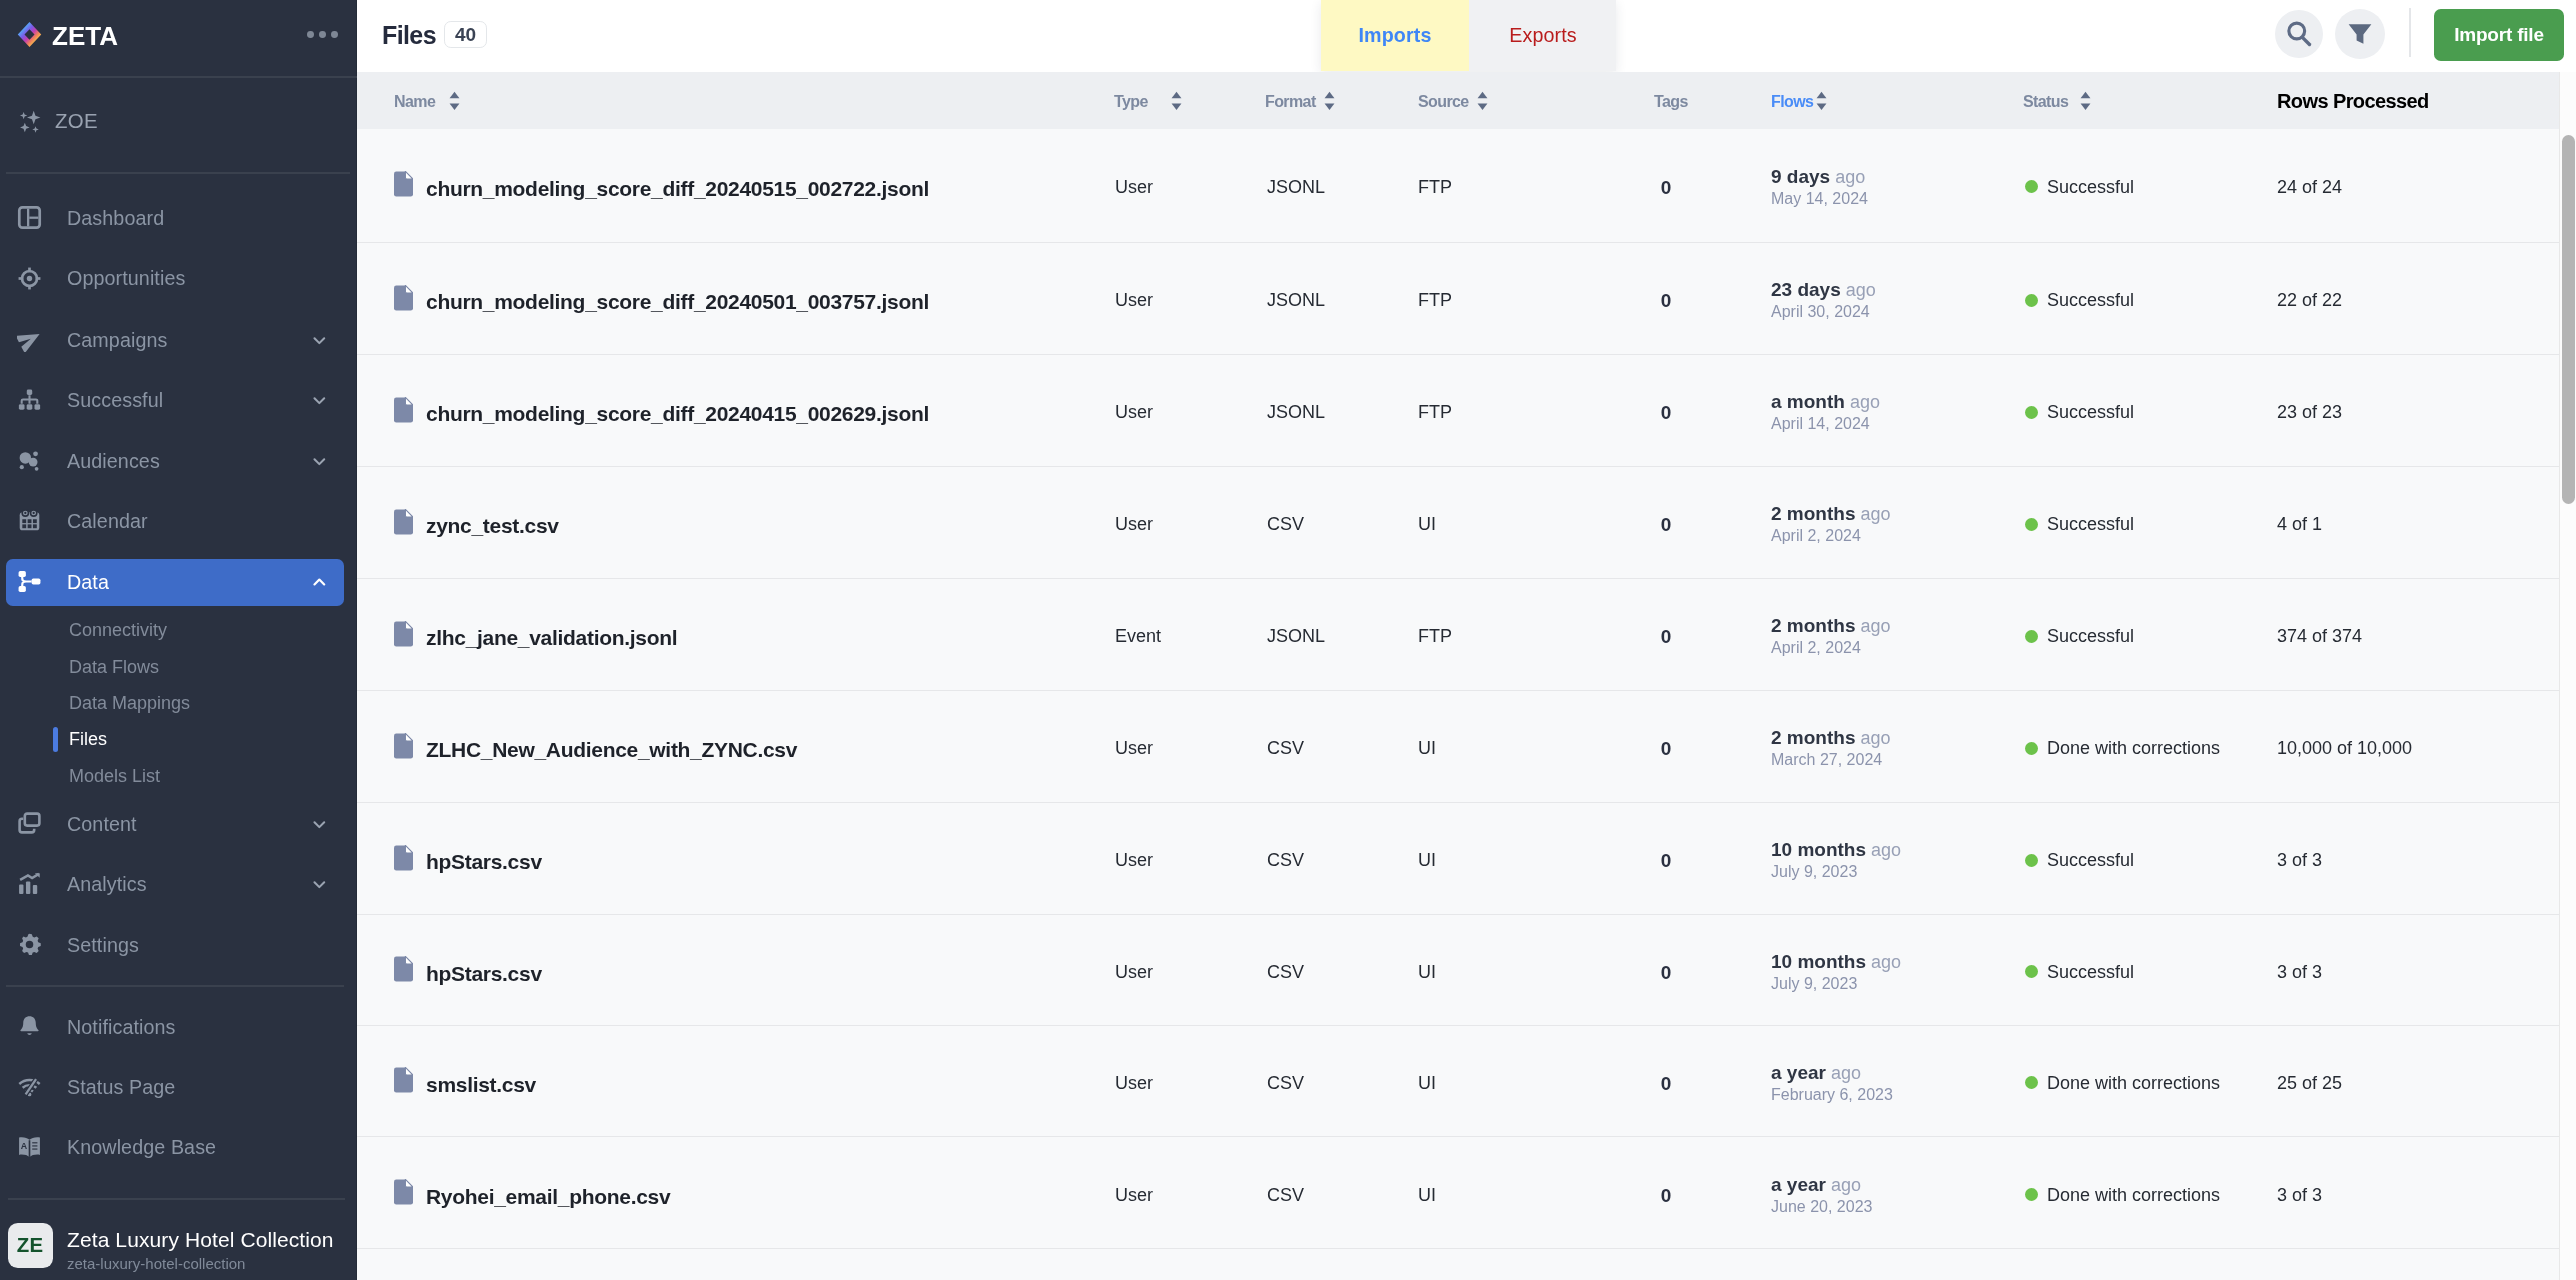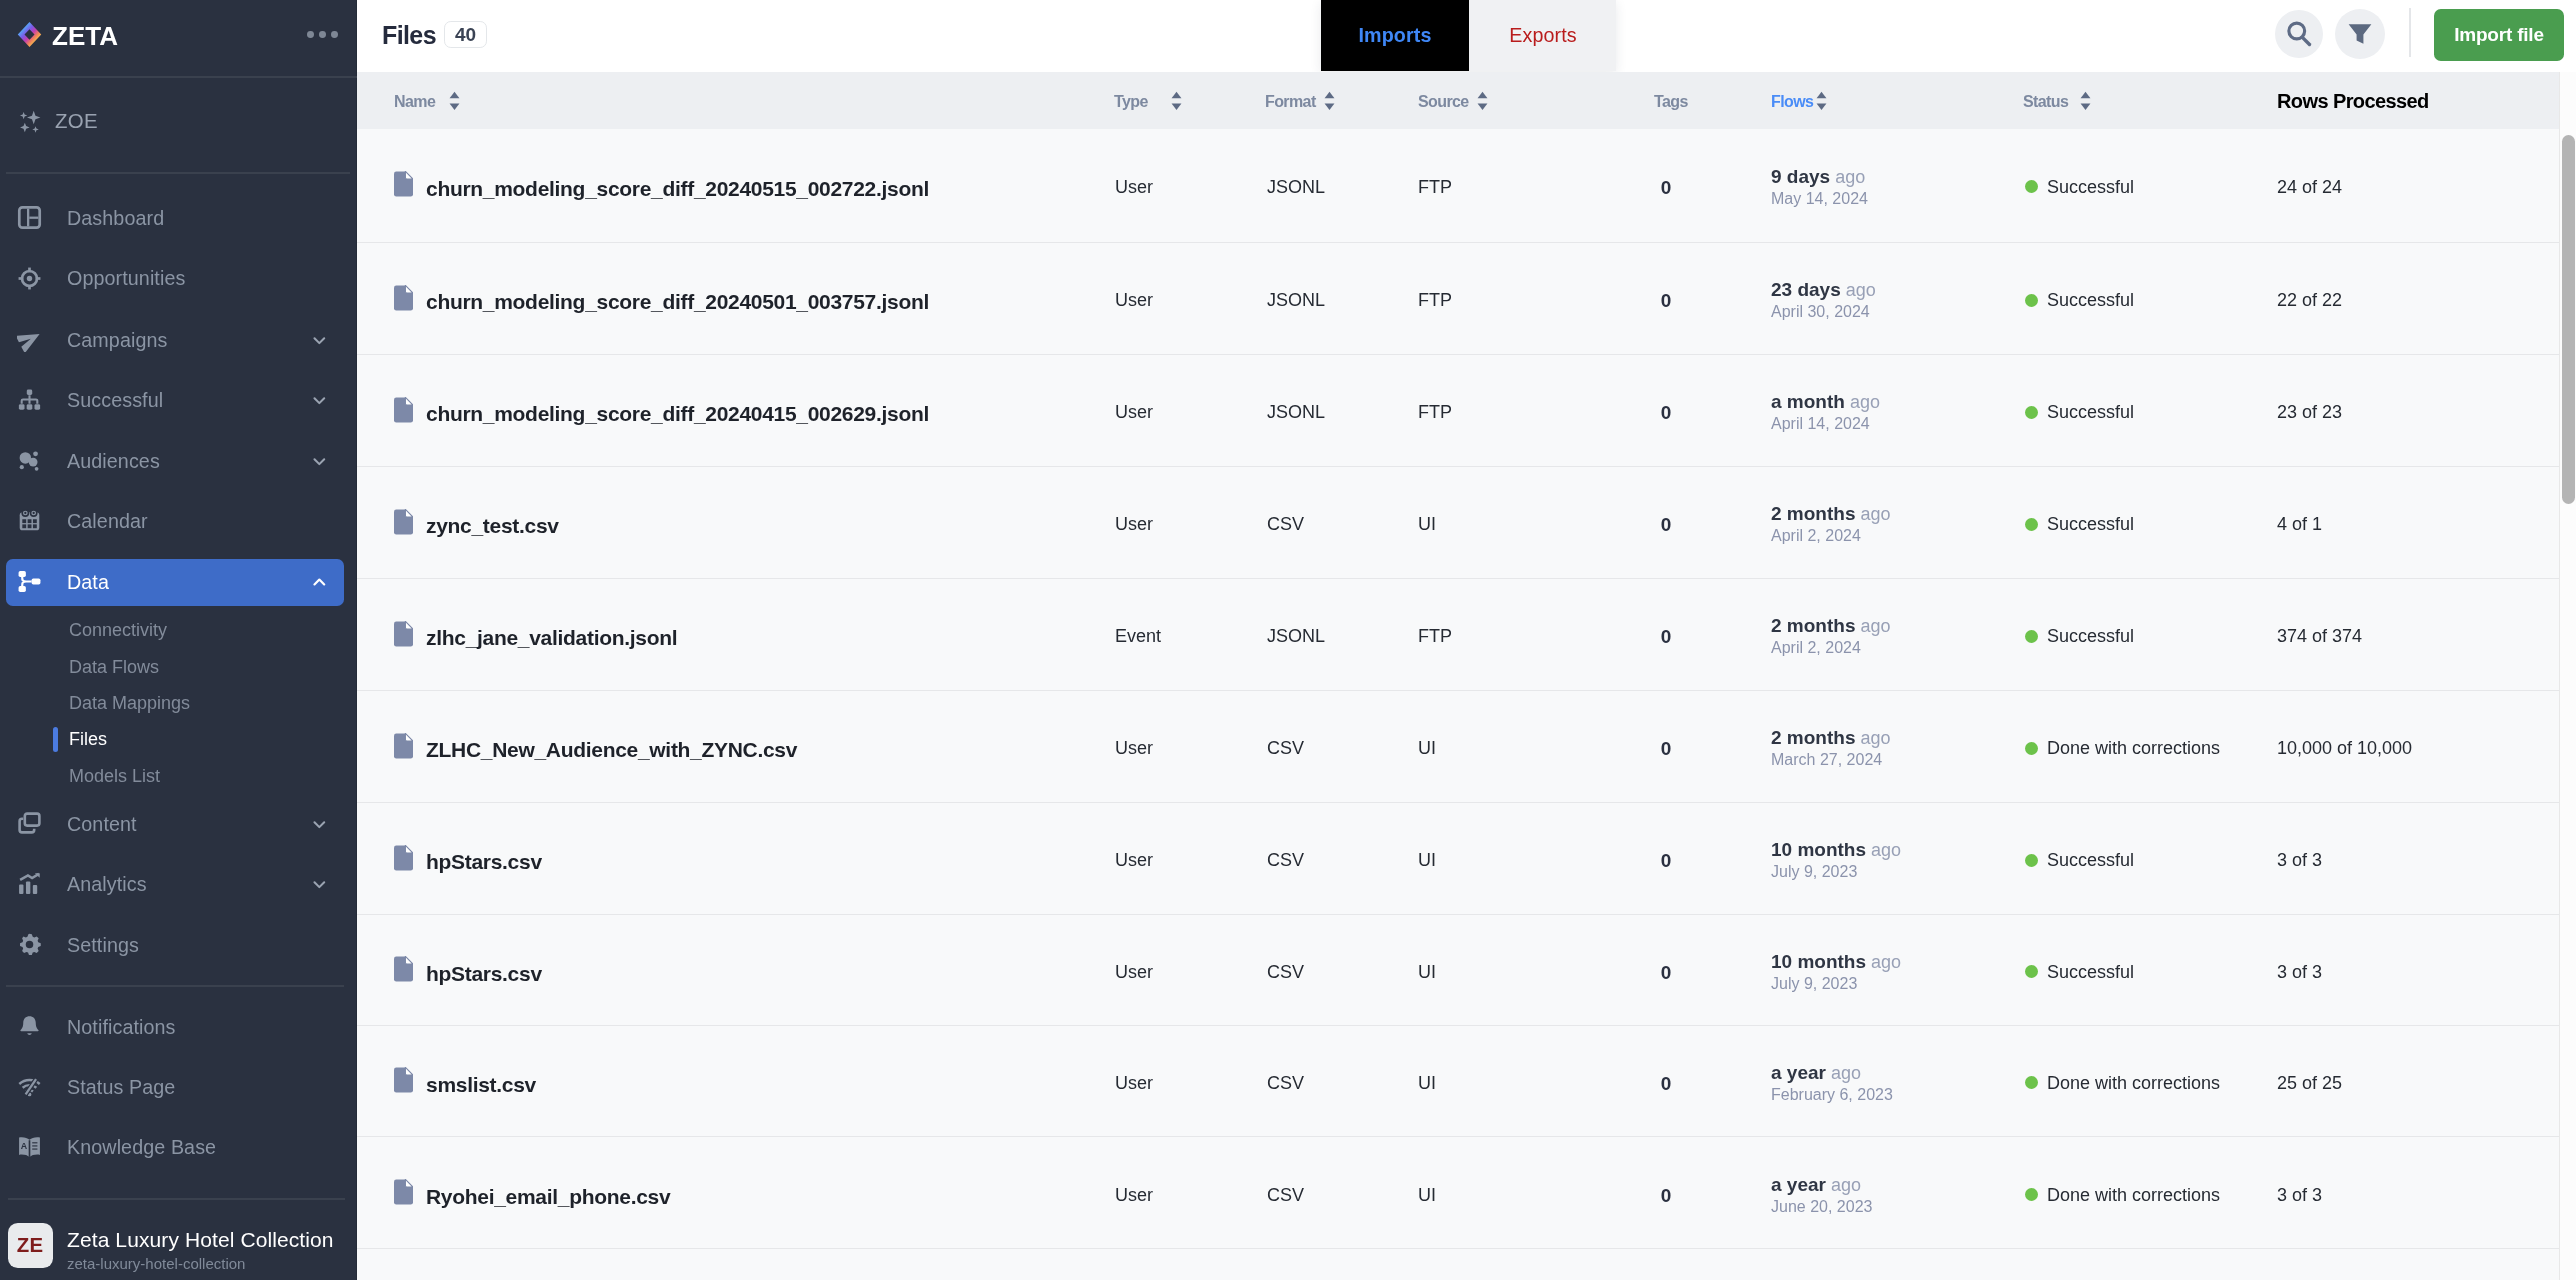--- a/index.html
+++ b/index.html
@@ -141,21 +141,21 @@
           <line x1="14.6" y1="7.5" x2="19.6" y2="7.5"></line>
           <line x1="14.6" y1="10.5" x2="19.6" y2="10.5"></line>
           <line x1="14.6" y1="13.5" x2="19.6" y2="13.5"></line>
         </g>
       </svg></div>
 <div style="position:absolute;left:67px;top:1135px;font-size:19.7px;line-height:24px;color:#8b95a4;letter-spacing:0.1px" class="">Knowledge Base</div>
 <div style="position:absolute;left:0px;top:76px;width:357px;height:1.5px;background:#3a414e"></div>
 <div style="position:absolute;left:6px;top:172px;width:344px;height:1.5px;background:#3a414e"></div>
 <div style="position:absolute;left:6px;top:985px;width:338px;height:1.5px;background:#3a414e"></div>
 <div style="position:absolute;left:7.6px;top:1198px;width:337px;height:1.5px;background:#3a414e"></div>
-<div style="position:absolute;left:7.6px;top:1223px;width:45px;height:45px;background:#e9ebed;border-radius:9.8px;display:flex;align-items:center;justify-content:center;font-size:20.4px;font-weight:bold;color:#7f1d1d;letter-spacing:0.4px">ZE</div>
+<div style="position:absolute;left:7.6px;top:1223px;width:45px;height:45px;background:#e9ebed;border-radius:9.8px;display:flex;align-items:center;justify-content:center;font-size:20.4px;font-weight:bold;color:#14532d;letter-spacing:0.4px">ZE</div>
 <div style="position:absolute;left:67px;top:1228px;font-size:21px;color:#fff;font-weight:500;letter-spacing:0.1px">Zeta Luxury Hotel Collection</div>
 <div style="position:absolute;left:67px;top:1255px;font-size:15px;color:#808a99">zeta-luxury-hotel-collection</div>
 <svg width="27" height="29" viewBox="0 0 46 46" style="position:absolute;left:16px;top:20.4px" preserveAspectRatio="none">
 <defs>
         <linearGradient id="zg" x1="0" y1="0" x2="1" y2="1">
 <stop offset="0.24" stop-color="#57a7f7"></stop>
           <stop offset="0.40" stop-color="#7a5ae8"></stop>
           <stop offset="0.54" stop-color="#c43fae"></stop>
           <stop offset="0.66" stop-color="#ee7e5c"></stop>
           <stop offset="0.78" stop-color="#f5c04e"></stop>
@@ -168,21 +168,21 @@
       <div style="width:6.8px;height:6.8px;border-radius:50%;background:#7e8795"></div>
       <div style="width:6.8px;height:6.8px;border-radius:50%;background:#7e8795"></div>
       <div style="width:6.8px;height:6.8px;border-radius:50%;background:#7e8795"></div>
     </div>
   </div>
 
 <div style="position:absolute;left:357px;top:0;width:2219px;height:72px;background:#fff"></div>
 <div style="position:absolute;left:382px;top:19.7px;font-size:25px;line-height:30px;font-weight:bold;color:#252b3d;letter-spacing:-0.6px">Files</div>
 <div style="position:absolute;left:444px;top:21px;width:43px;height:27px;border:1.5px solid #e4e7ea;border-radius:6.8px;background:#fff;display:flex;align-items:center;justify-content:center;font-size:19px;font-weight:600;color:#3a4354">40</div>
 <div style="position:absolute;left:1321px;top:0;width:295px;height:71px;background:#f0f1f3;border-radius:0 0 0 0;box-shadow:0 3px 10.6px rgba(40,50,70,0.10)"></div>
-<div style="position:absolute;left:1321px;top:0;width:148px;height:71px;background:#000000;display:flex;align-items:center;justify-content:center;font-size:19.7px;font-weight:bold;color:#3f87f6;letter-spacing:0.1px">Imports</div>
+<div style="position:absolute;left:1321px;top:0;width:148px;height:71px;background:#fef9c3;display:flex;align-items:center;justify-content:center;font-size:19.7px;font-weight:bold;color:#3f87f6;letter-spacing:0.1px">Imports</div>
 <div style="position:absolute;left:1469px;top:0;width:148px;height:71px;display:flex;align-items:center;justify-content:center;font-size:19.7px;color:#b91c1c;letter-spacing:0.1px">Exports</div>
 <svg width="48" height="48" viewBox="0 0 64 64" style="position:absolute;left:2275px;top:9.8px">
     <circle cx="32" cy="32" r="32" fill="#edeff2"></circle>
     <circle cx="29" cy="28" r="10.5" stroke="#5e6b85" stroke-width="4.2" fill="none"></circle>
     <line x1="36.5" y1="36.5" x2="46" y2="46" stroke="#5e6b85" stroke-width="4.6" stroke-linecap="round"></line>
   </svg>
 <svg width="50" height="50" viewBox="0 0 66 66" style="position:absolute;left:2335px;top:9px">
     <circle cx="33" cy="33" r="33" fill="#edeff2"></circle>
     <path d="M18 20 H48 L37.5 33.5 V46 L28.5 41.5 V33.5 Z" fill="#5c6980"></path>
   </svg>

